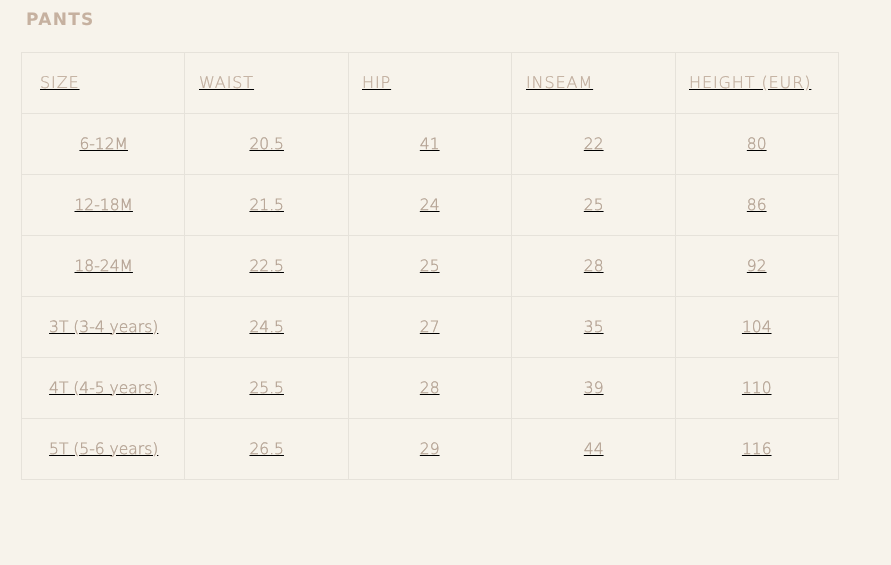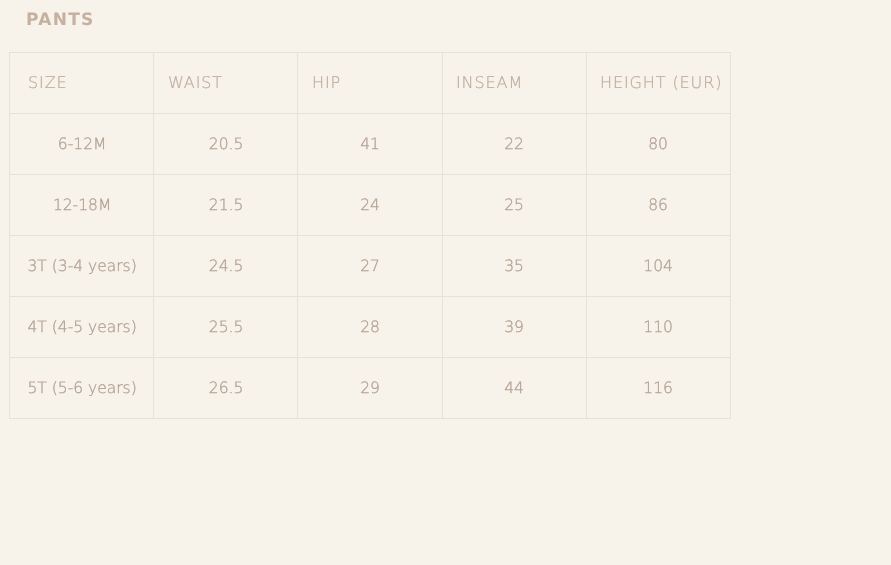--- a/index.html
+++ b/index.html
@@ -27,25 +27,26 @@
     font-weight: bold;
     letter-spacing: 1.3px;
     color: #c6b1a0;
     line-height: 1;
     white-space: nowrap;
     will-change: transform;
     text-align: center;
   }
   table.size-table {
     position: absolute;
-    left: 9px;
+    left: 21px;
     top: 52px;
-    width: 722px;
+    width: 818px;
     border-collapse: collapse;
     table-layout: fixed;
+    text-decoration: underline;
   }
   table.size-table th,
   table.size-table td {
     will-change: transform;
     height: 61px;
     box-sizing: border-box;
     border: 1px solid #e6e2da;
     text-align: left;
     vertical-align: middle;
     font-weight: 300;
@@ -97,20 +98,27 @@
         <td>80</td>
       </tr>
       <tr>
         <td>12-18M</td>
         <td>21.5</td>
         <td>24</td>
         <td>25</td>
         <td>86</td>
       </tr>
       <tr>
+        <td>18-24M</td>
+        <td>22.5</td>
+        <td>25</td>
+        <td>28</td>
+        <td>92</td>
+      </tr>
+      <tr>
         <td>3T (3-4 years)</td>
         <td>24.5</td>
         <td>27</td>
         <td>35</td>
         <td>104</td>
       </tr>
       <tr>
         <td>4T (4-5 years)</td>
         <td>25.5</td>
         <td>28</td>

